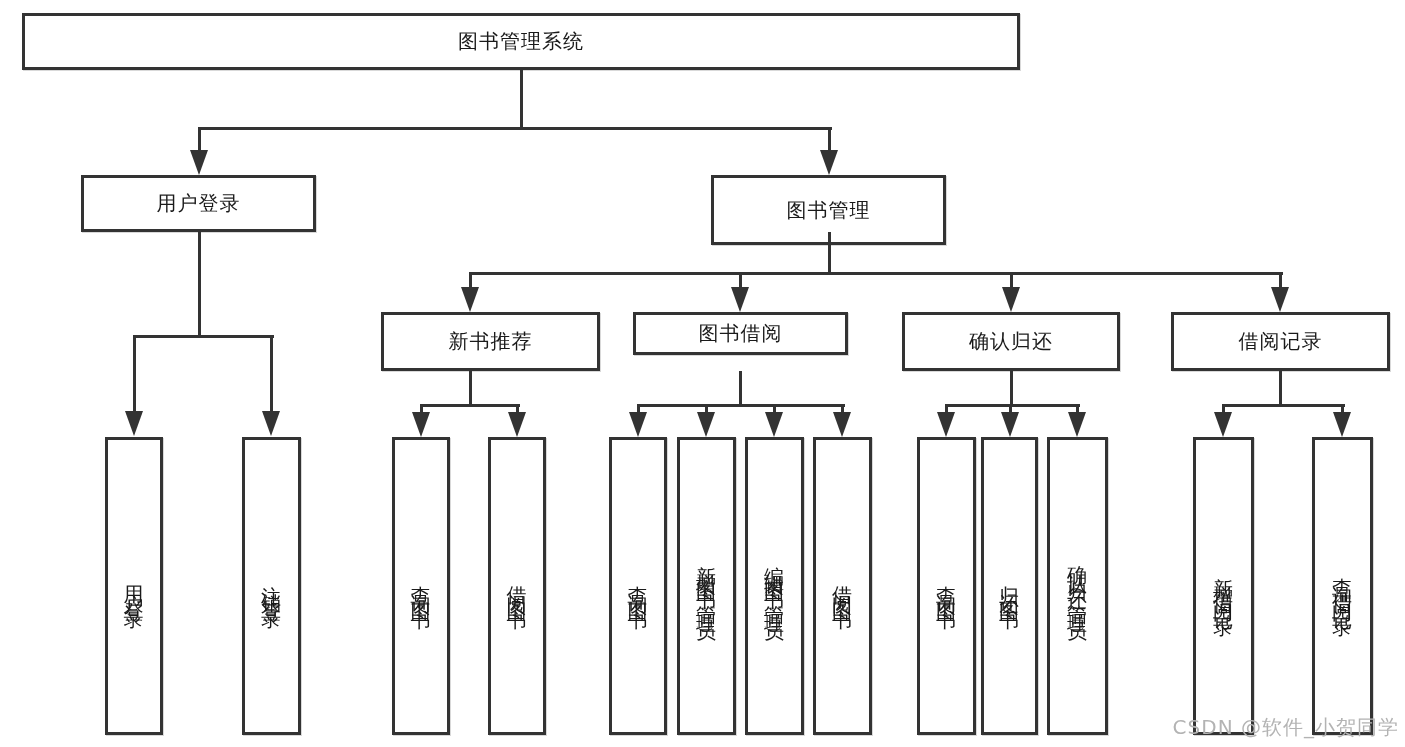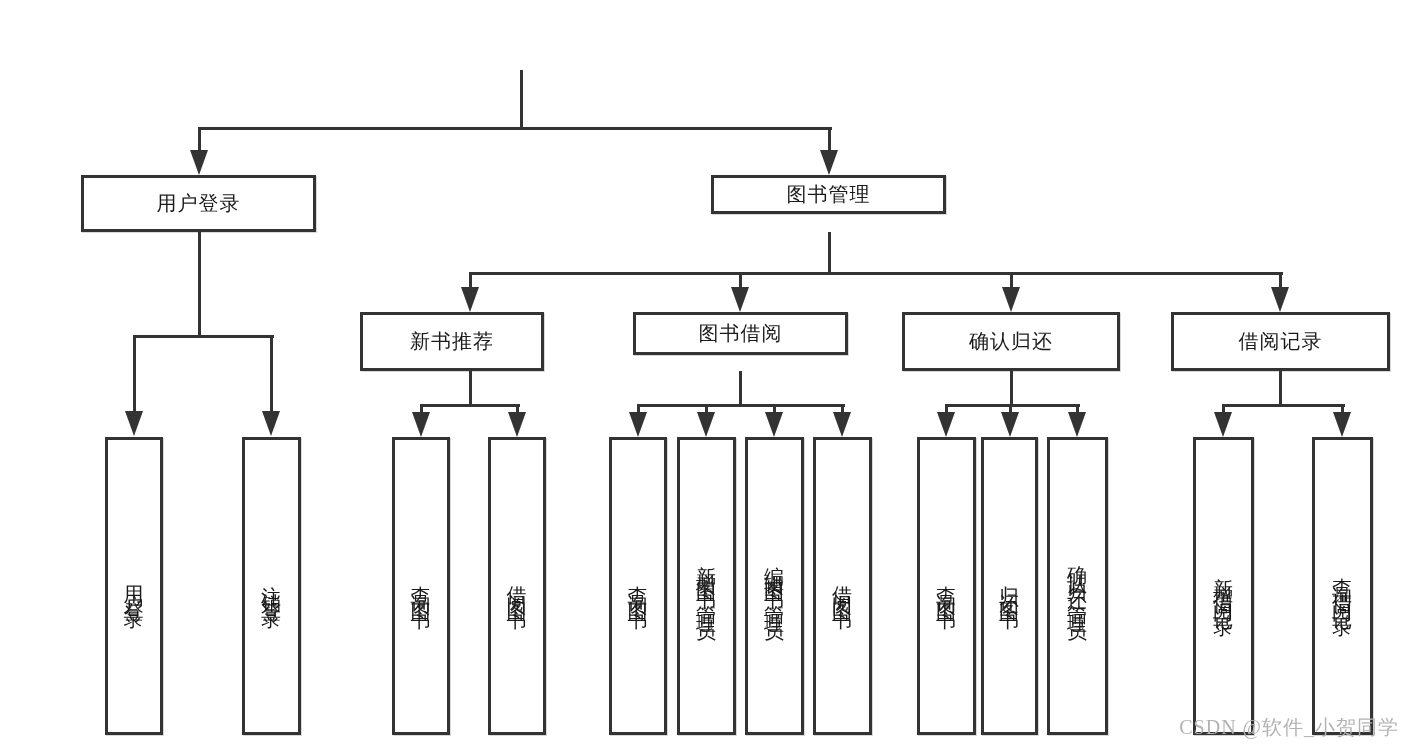--- a/index.html
+++ b/index.html
@@ -44,38 +44,40 @@
     border-left:9px solid transparent;
     border-right:9px solid transparent;
     border-top:25px solid var(--line);
   }
   .watermark{
     position:absolute;
     right:6px;bottom:6px;
     font-size:20px;
     color:var(--wm);
     letter-spacing:1px;
-    font-family:Liberation Serif, serif;
   }
 </style>
 </head>
 <body>
 
 <div id="canvas">
 
+  <div class="box lvl" style="left:22px;top:13px;width:998px;height:57px">
+    <span>图书管理系统</span>
+  </div>
 
   <div class="box lvl" style="left:81px;top:175px;width:235px;height:57px">
     <span>用户登录</span>
   </div>
 
-  <div class="box lvl" style="left:711px;top:175px;width:235px;height:39px">
+  <div class="box lvl" style="left:711px;top:175px;width:235px;height:70px">
     <span>图书管理</span>
   </div>
 
-  <div class="box lvl" style="left:360px;top:312px;width:184px;height:59px">
+  <div class="box lvl" style="left:381px;top:312px;width:219px;height:59px">
     <span>新书推荐</span>
   </div>
 
   <div class="box lvl" style="left:633px;top:312px;width:215px;height:43px">
     <span>图书借阅</span>
   </div>
 
   <div class="box lvl" style="left:902px;top:312px;width:218px;height:59px">
     <span>确认归还</span>
   </div>

